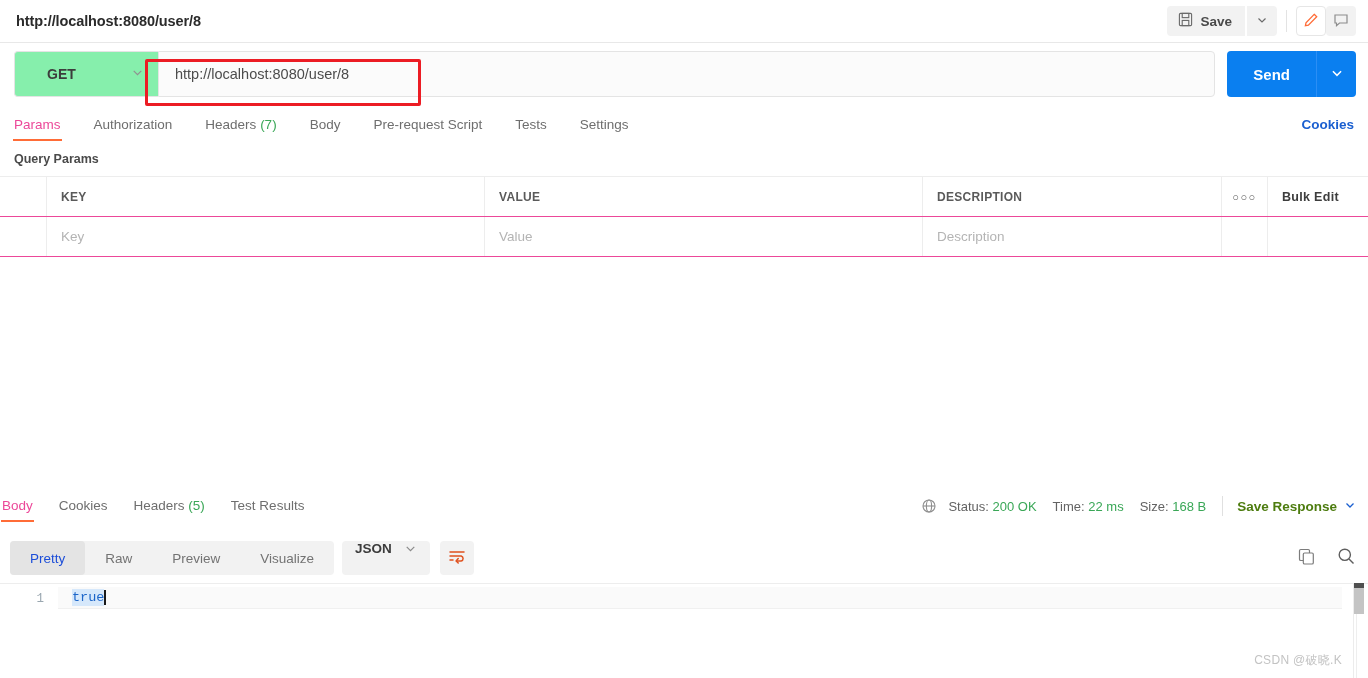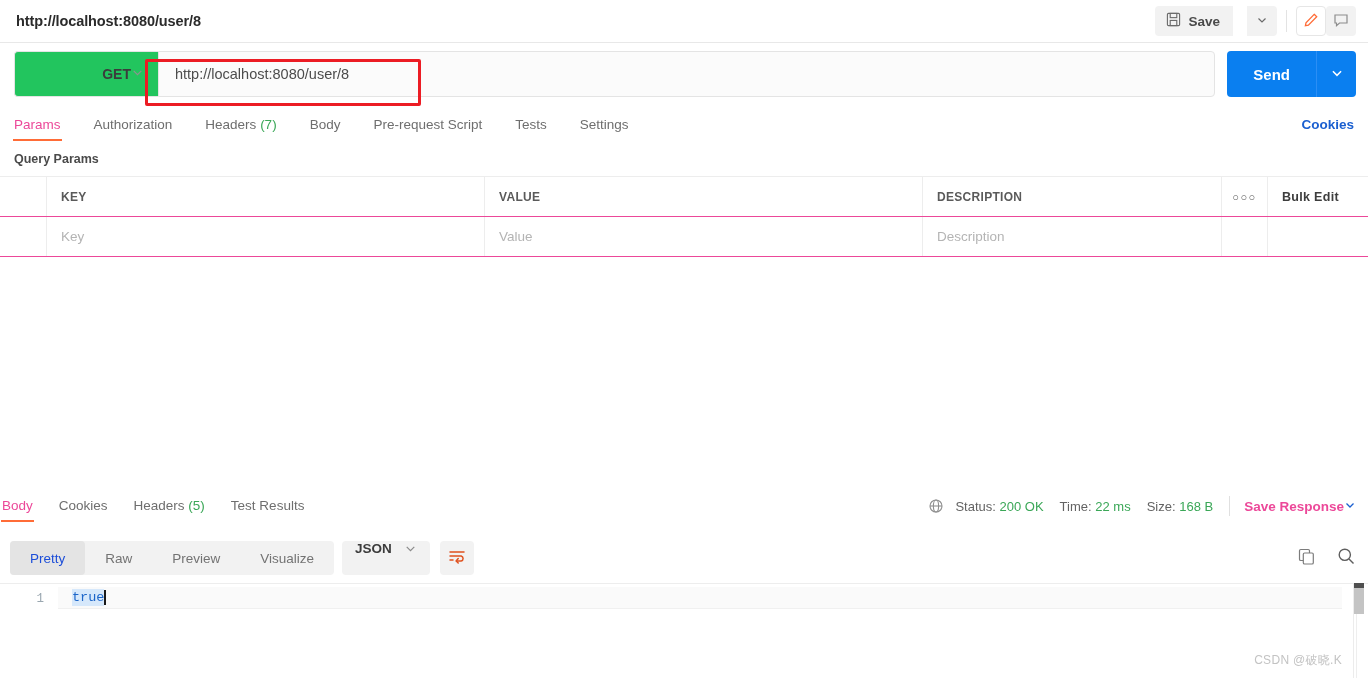--- a/index.html
+++ b/index.html
@@ -21,21 +21,21 @@
     padding: 0 12px 0 16px;
   }
   .req-title {
     font-size: 14.5px; font-weight: bold; color: #2b2b2b;
     letter-spacing: -0.1px;
   }
   .topbar-right {
     margin-left: auto;
     display: flex; align-items: center; gap: 0;
   }
-  .save-group { display:flex; align-items:stretch; height:30px;gap:12px; }
+  .save-group { display:flex; align-items:stretch; height:30px; }
   .save-btn {
     display:flex; align-items:center; gap:7px;
     background:#f2f2f2; border:none; border-radius:4px 0 0 4px;
     padding: 0 13px 0 11px; height:30px; cursor:pointer;
   }
   .save-btn .lbl { font-size:13.5px; font-weight:bold; color:#4a4a4a; }
   .save-caret {
     background:#f2f2f2; border:none; border-radius:0 4px 4px 0;
     width:30px; height:30px; display:flex; align-items:center; justify-content:center;
     cursor:pointer; margin-left:2px;
@@ -52,24 +52,24 @@
   
   .urlrow {
     position:relative;
     height: 62px;
     display:flex; align-items:center;
     padding: 0 12px 0 14px;
     gap: 0;
   }
   .method-box {
     width: 144px; height: 46px;
-    background:#22c55e; border:1px solid #e4e4e4; border-right:none;
+    background:#86efac; border:1px solid #e4e4e4; border-right:none;
     border-radius:4px 0 0 4px;
-    display:flex; align-items:center; justify-content:flex-end;
-    padding: 0 14px 0 24px; cursor:pointer;
+    display:flex; align-items:center; justify-content:space-between;
+    padding: 0 14px 0 32px; cursor:pointer;
   }
   .method-box .m { font-size:14px; font-weight:bold; color:#3c3c3c; }
   .url-wrap {
     flex: 1; height: 46px; position: relative;
     background:#fbfbfb; border:1px solid #e4e4e4;
     border-radius:0 4px 4px 0;
     display:flex; align-items:center; padding-left:16px;
   }
   .url-text { font-size:14.5px; color:#4c4c4c; }
   .url-highlight {
@@ -146,21 +146,21 @@
   }
   .resp-tabs .tab { margin-right: 26px; }
   .resp-tabs .tab:first-child { margin-left: 2px; }
   .resp-meta {
     margin-left:auto; display:flex; align-items:center; gap:0;
     padding-bottom:6px; font-size:13px;
   }
   .meta-item { margin-right:16px; color:#636363; white-space:nowrap; }
   .meta-item .v { color:#3aa757; }
   .meta-sep { width:1px; height:20px; background:#e0e0e0; margin-right:14px; }
-  .save-resp { color:#ec4899; font-weight:bold; font-size:13.5px; cursor:pointer; display:flex; align-items:center; }
+  .save-resp { color:#4d7c0f; font-weight:bold; font-size:13.5px; cursor:pointer; display:flex; align-items:center; gap:7px; }
 
   
   .body-toolbar {
     position:absolute; left:0; right:0; top: 535px;
     height: 46px; display:flex; align-items:center;
     padding: 0 12px 0 10px;
   }
   .seg {
     display:flex; background:#f2f2f2; border-radius:4px; height:34px; align-items:stretch;
   }

